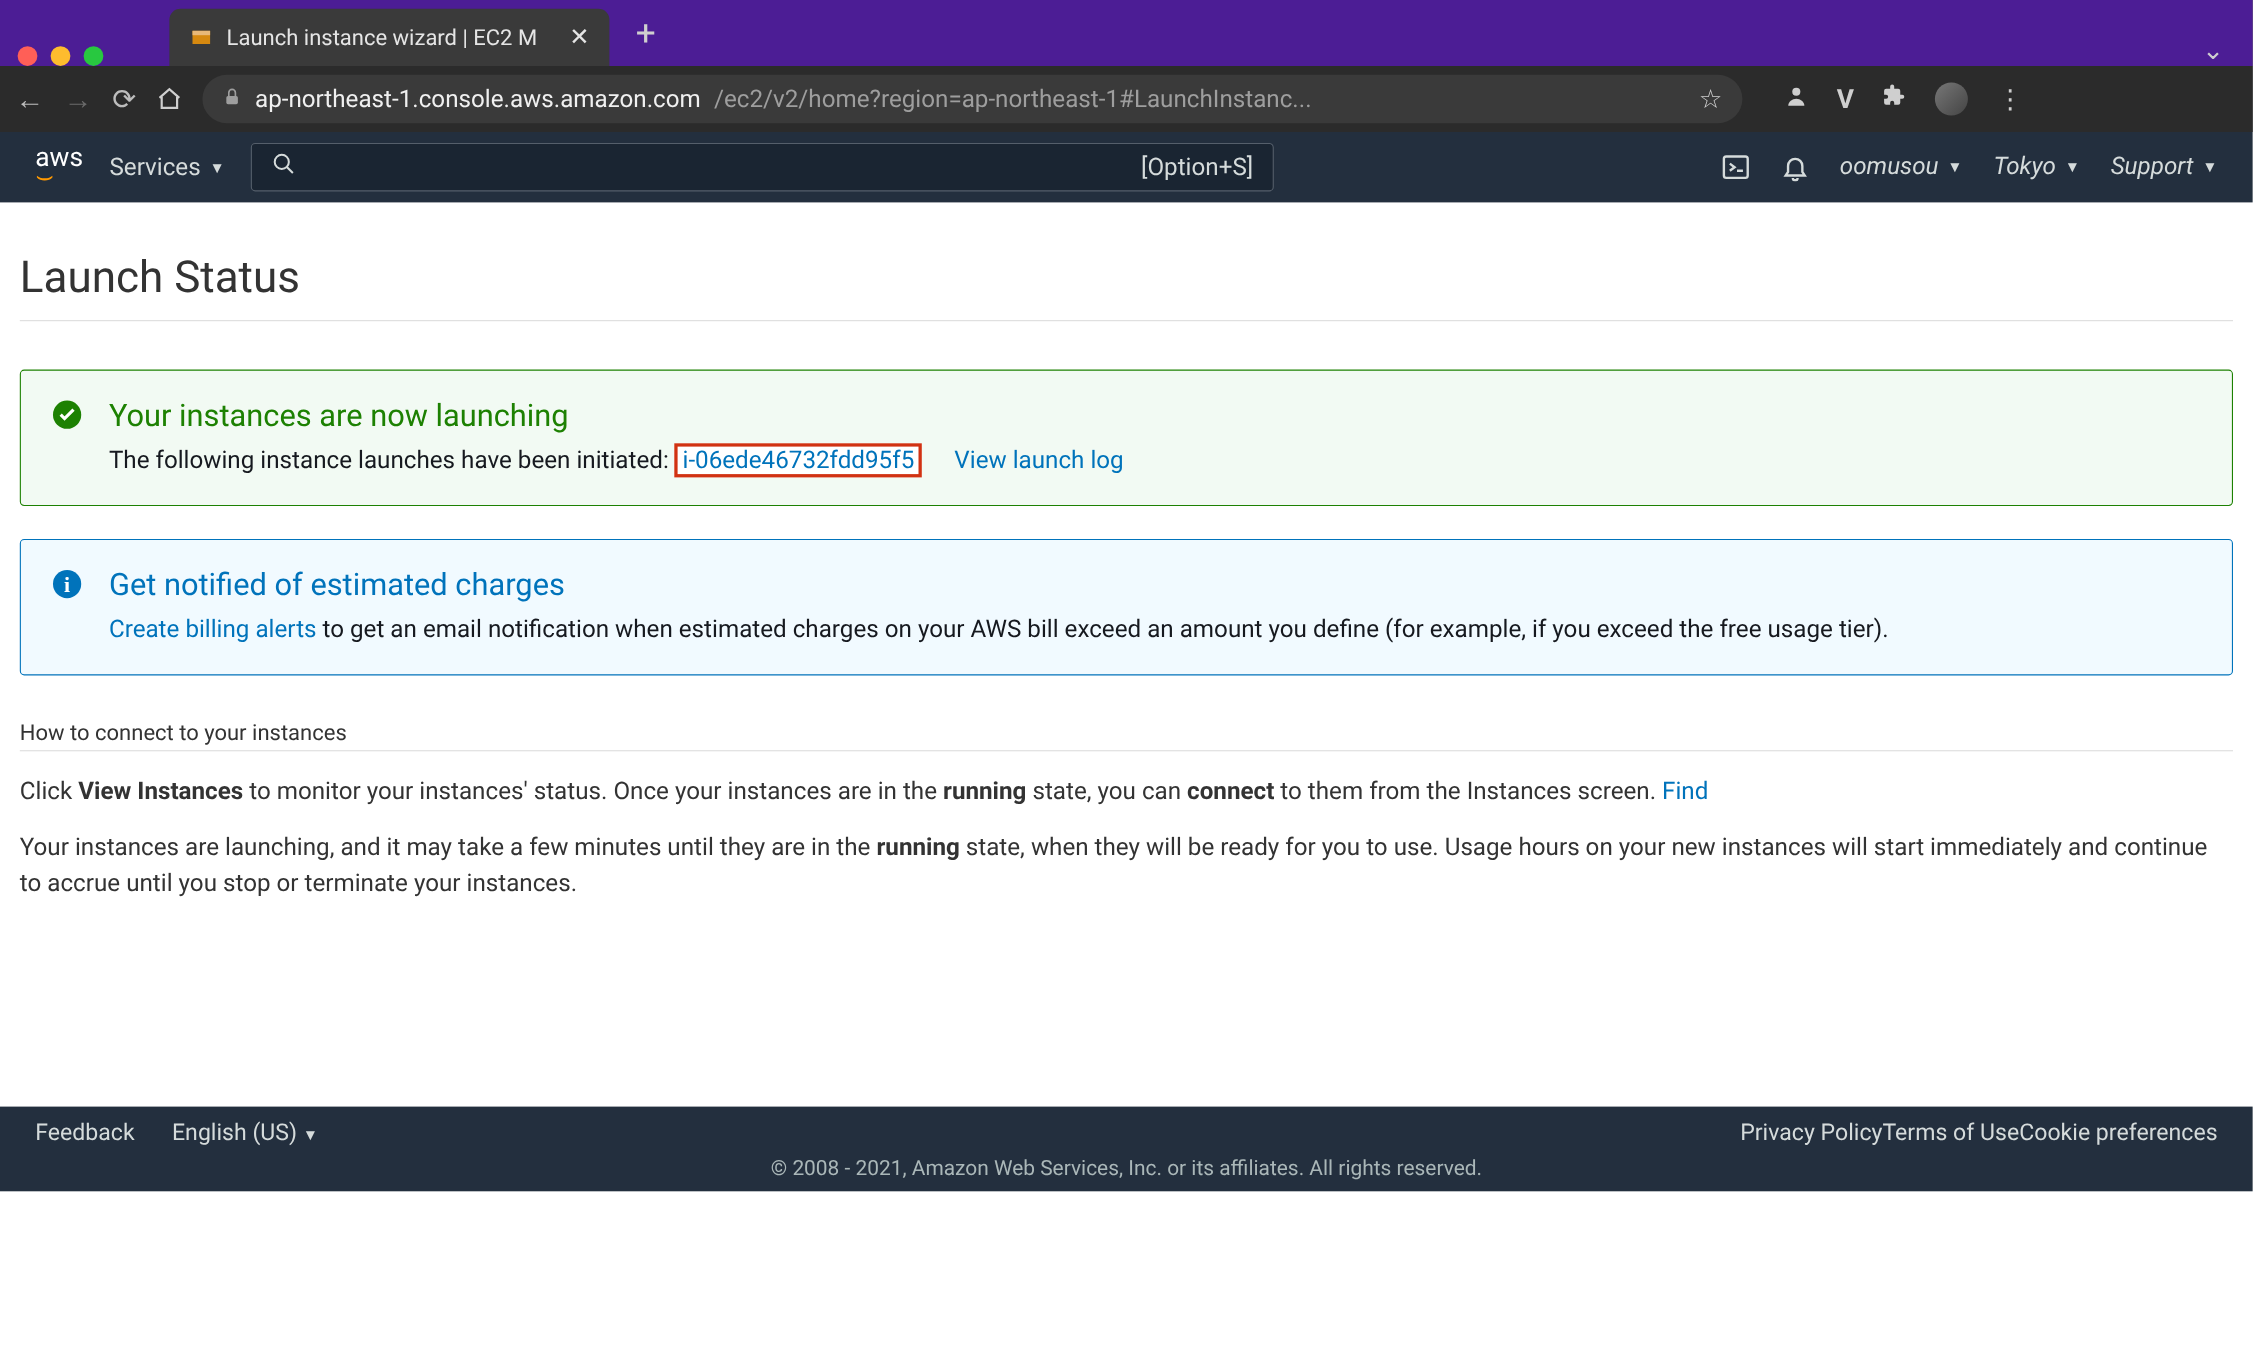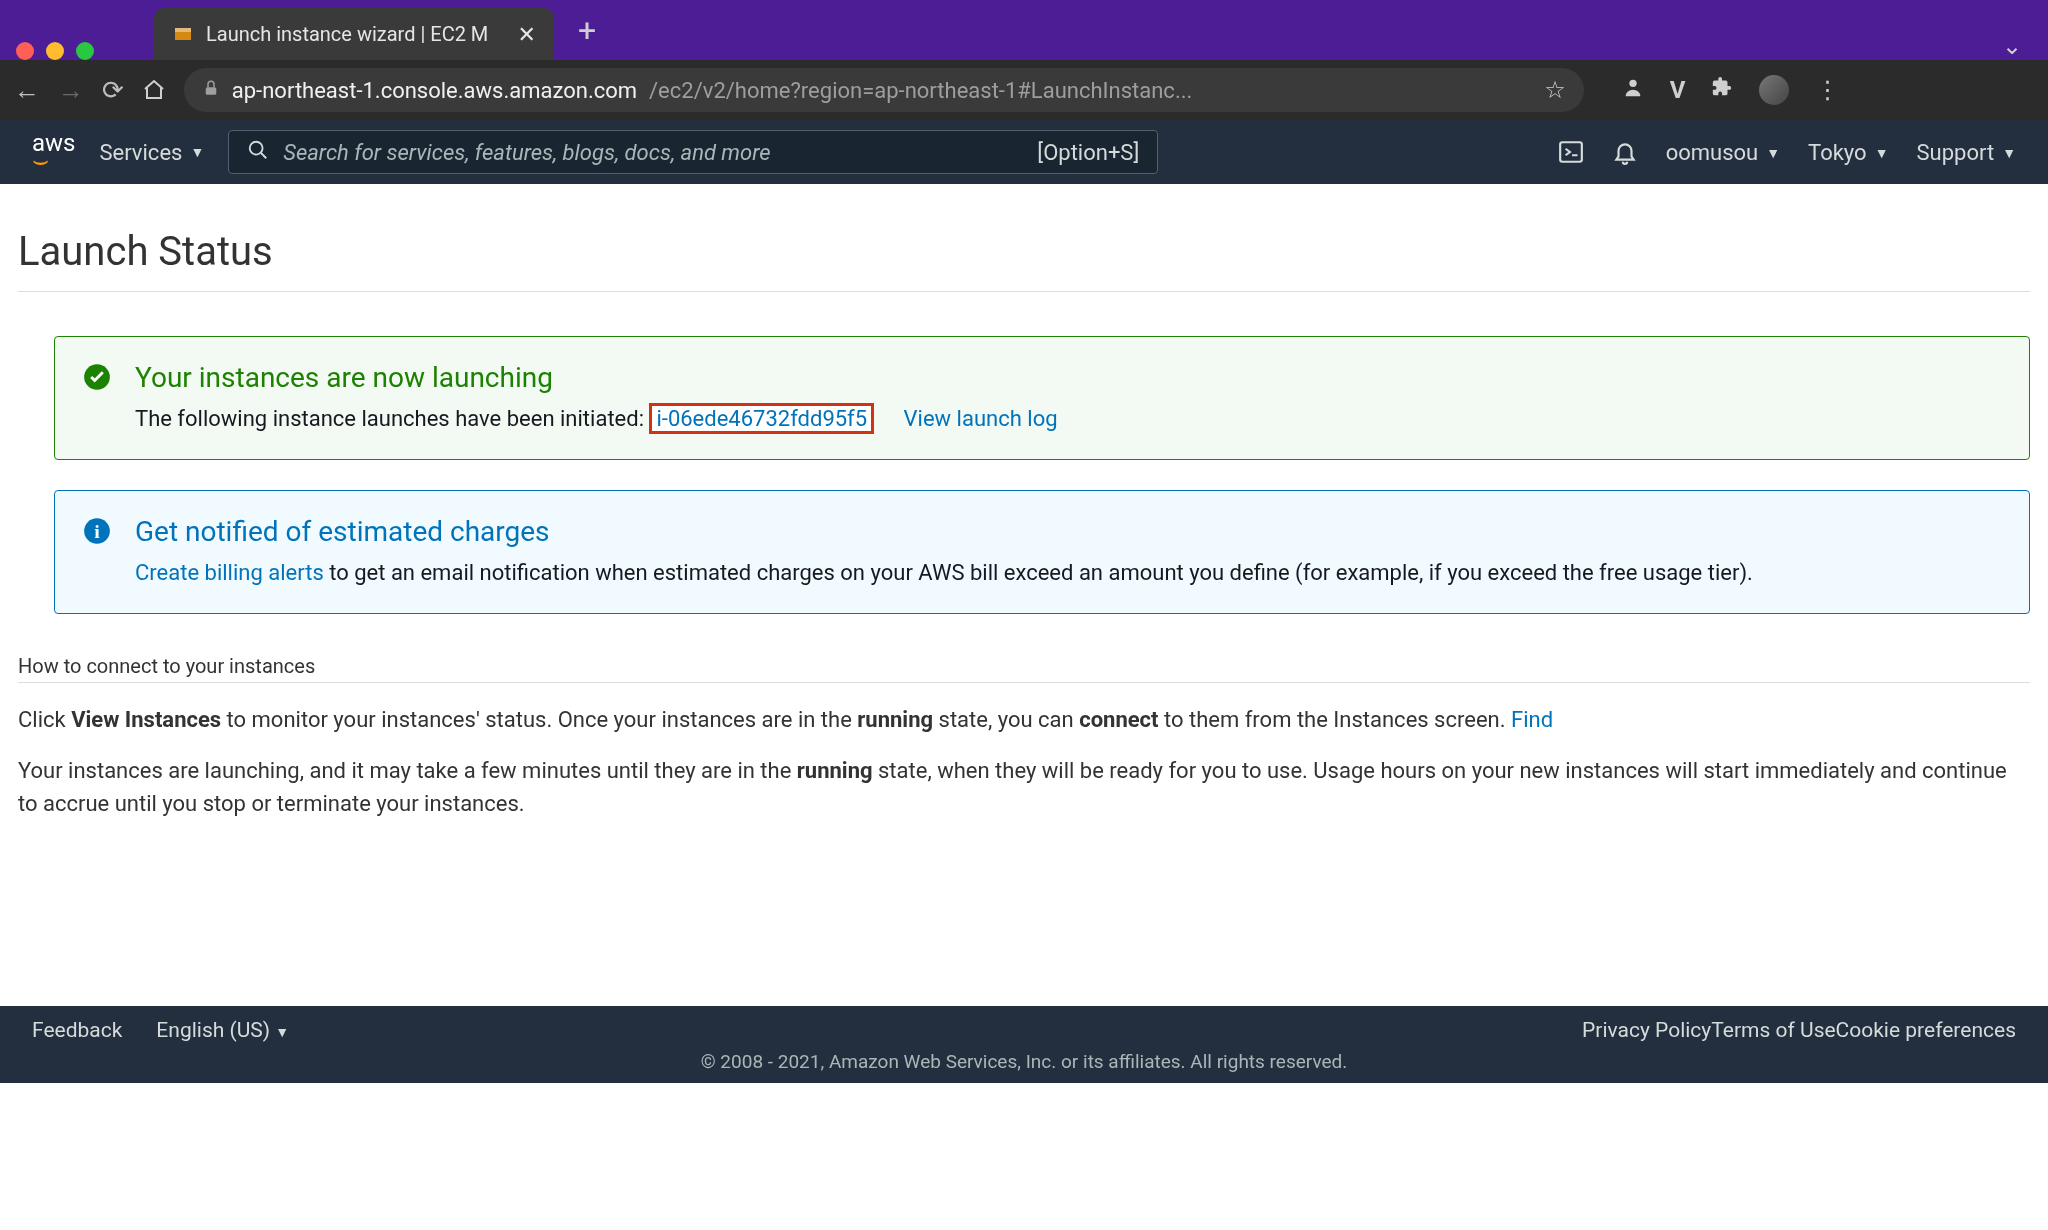--- a/index.html
+++ b/index.html
@@ -93,21 +93,21 @@
     border-radius: 4px;
     display:flex; align-items:center; gap:14px;
     padding: 0 18px;
     color: #aab7b8;
     font-style: italic;
     font-size: 22px;
     justify-content: space-between;
   }
   .aws-search-left { display:flex; align-items:center; gap:14px; }
   .aws-search-hint { font-style: normal; color:#d5dbdb; }
-  .aws-nav-right { display:flex; align-items:flex-end; gap: 28px; margin-left:auto; }
+  .aws-nav-right { display:flex; align-items:flex-start; gap: 28px; margin-left:auto;font-style:italic; }
   .aws-icon-sq { width:26px;height:26px; display:flex;align-items:center;justify-content:center; }
   .caret-down { font-size: 14px; }
 
   
   .main {
     padding: 44px 18px 0 18px;
     color: #16191f;
     height: 822px;
     overflow: hidden;
     font-size: 22px;
@@ -117,21 +117,20 @@
     padding-bottom: 16px;
     border-bottom: 1px solid #ddd;
     margin-bottom: 44px;
   }
   .alert {
     border: 1px solid;
     border-radius: 4px;
     padding: 24px 28px;
     display: flex; gap: 24px;
     margin-bottom: 30px;
-    margin-left: 36px;
   }
   .alert-success { border-color: #1d8102; background: #f2faf3; }
   .alert-info { border-color: #0073bb; background: #f1faff; }
   .alert-icon { font-size: 26px; line-height: 1.4; margin-top: 2px;}
   .alert-success .alert-icon { color: #1d8102; }
   .alert-info .alert-icon { color: #0073bb; }
   .alert-body { flex: 1; }
   .alert-title { font-size: 28px; margin-bottom: 8px; }
   .alert-success .alert-title { color: #1d8102; }
   .alert-info .alert-title { color: #0073bb; }
@@ -240,21 +239,20 @@
     <span class="caret-down">▼</span>
   </div>
   <div class="aws-search">
     <div class="aws-search-left">
       <span>
         <svg width="22" height="22" viewBox="0 0 24 24" fill="none" stroke="#d5dbdb" stroke-width="2">
             <circle cx="10" cy="10" r="7"></circle>
             <line x1="21" y1="21" x2="15" y2="15"></line>
           </svg>
       </span>
-      <span>Search for services, features, blogs, docs, and more</span>
     </div>
     <span class="aws-search-hint">[Option+S]</span>
   </div>
   <div class="aws-nav-right">
     <span class="aws-icon-sq">
       <svg width="26" height="26" viewBox="0 0 24 24" fill="none" stroke="#d5dbdb" stroke-width="2">
           <rect x="2" y="3" width="20" height="18" rx="2"></rect>
           <path d="M7 9l4 3-4 3M13 15h5"></path>
         </svg>
     </span>

